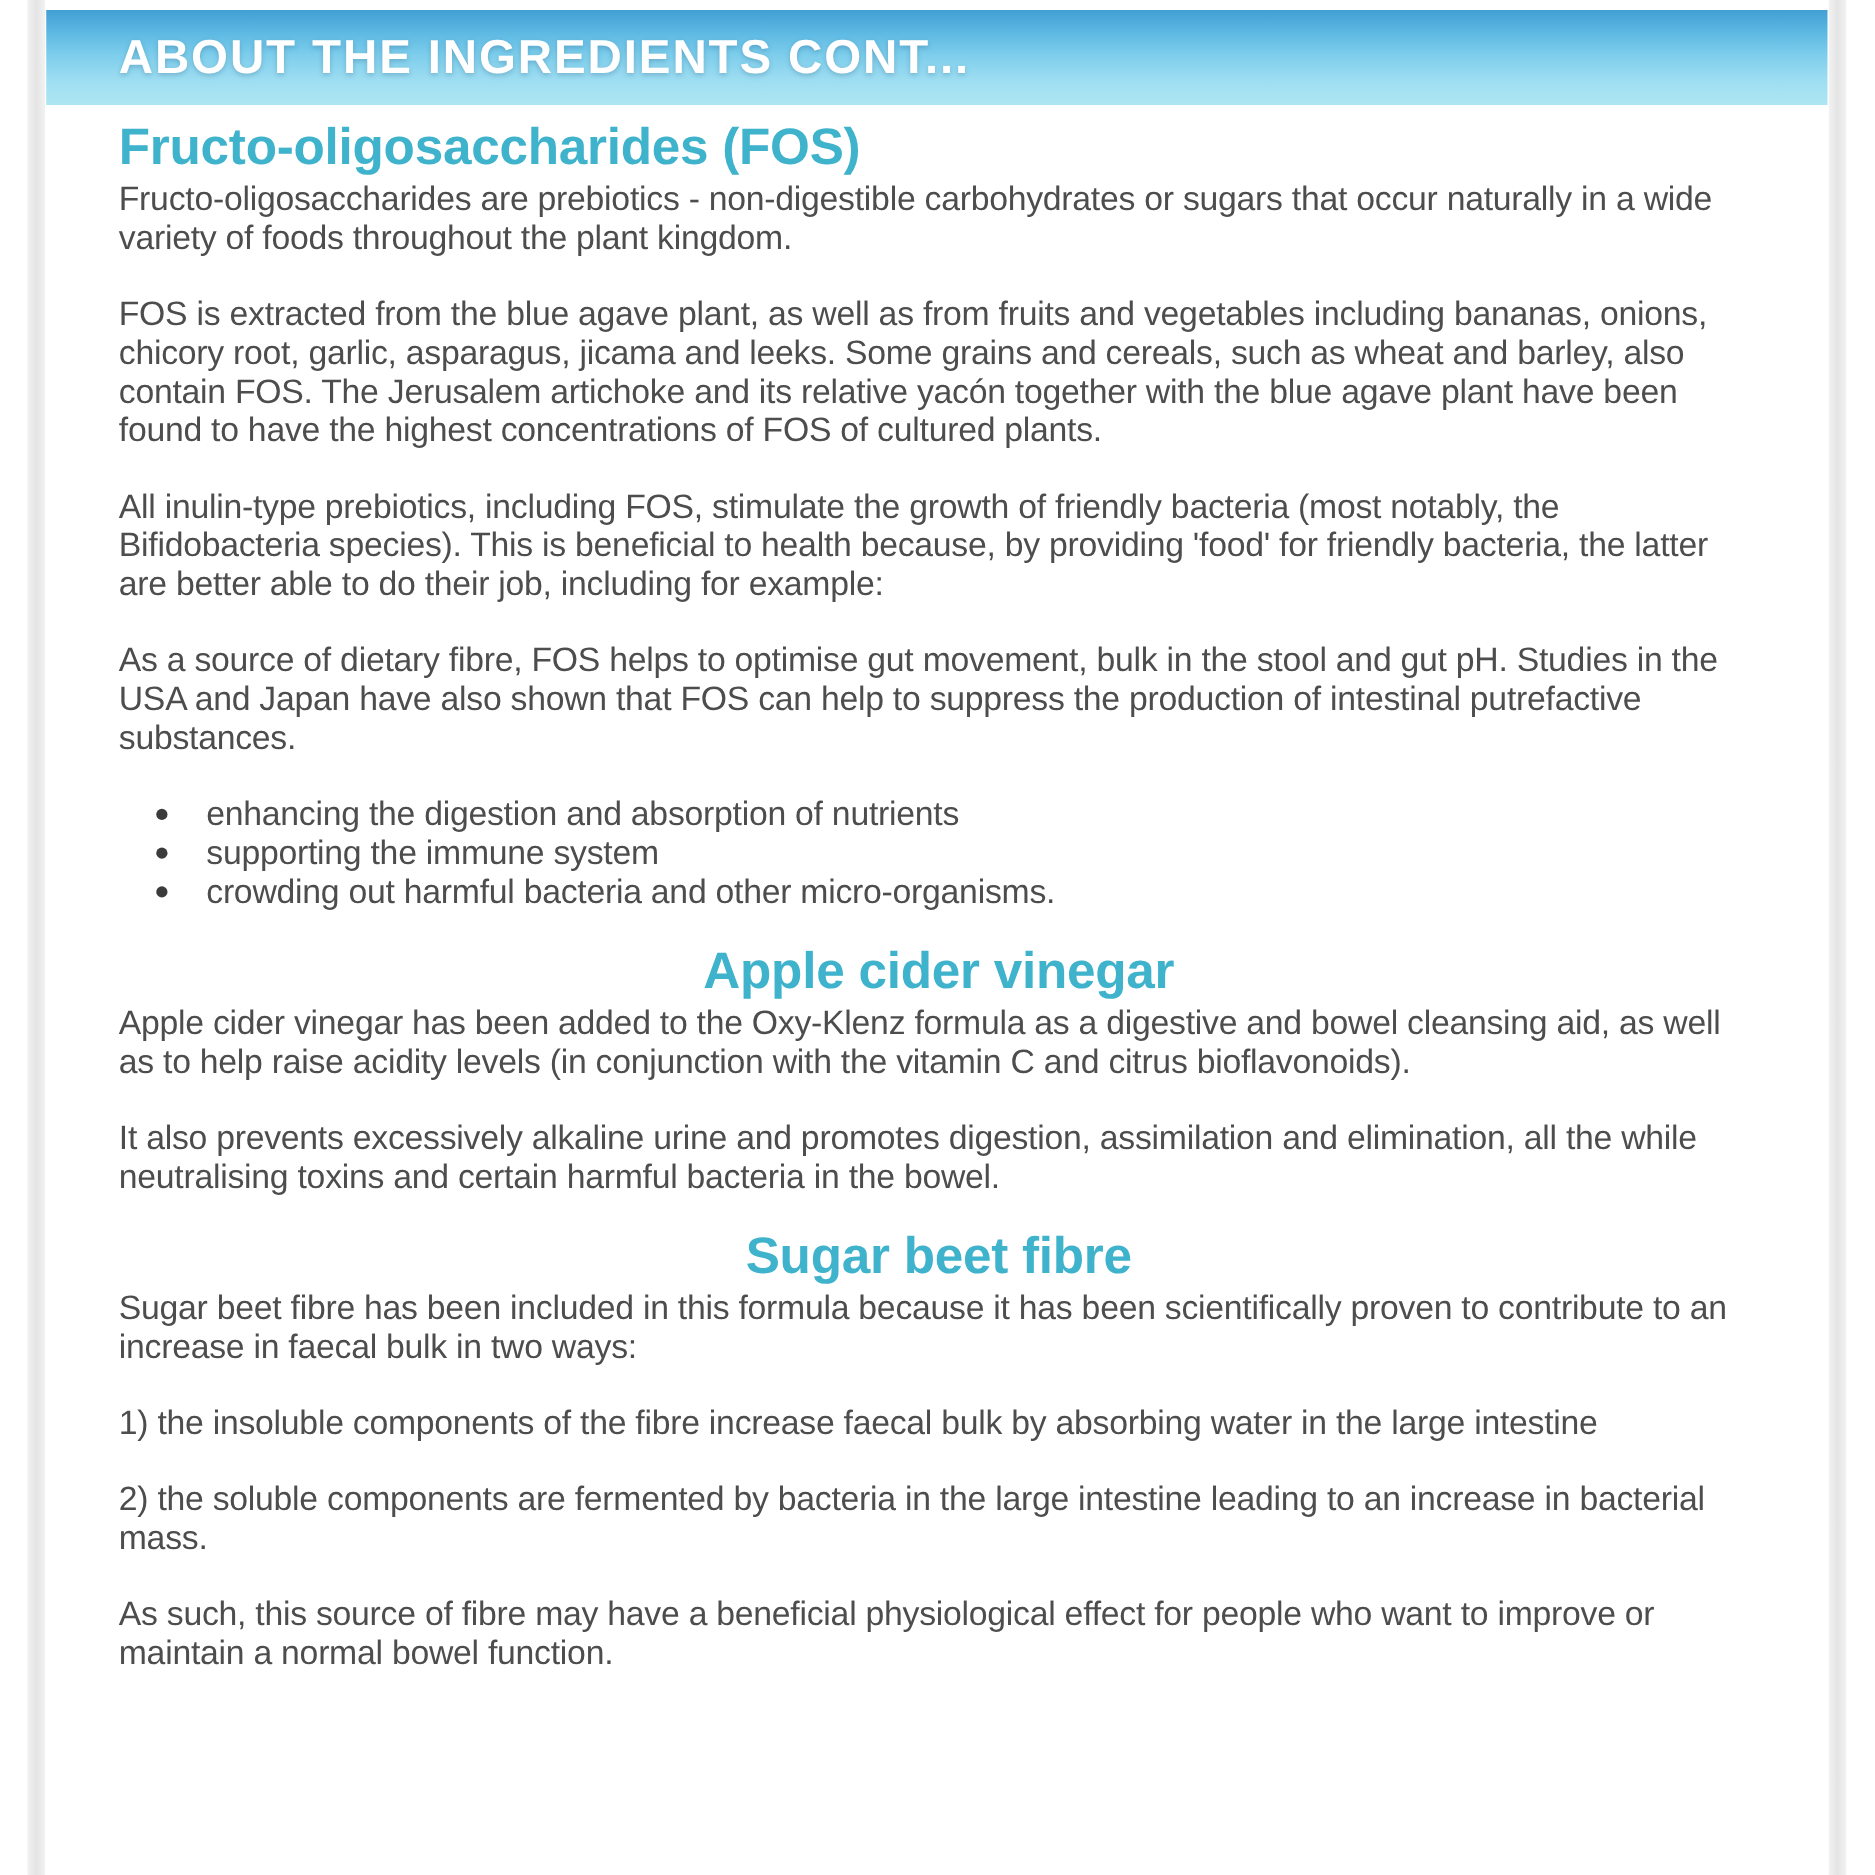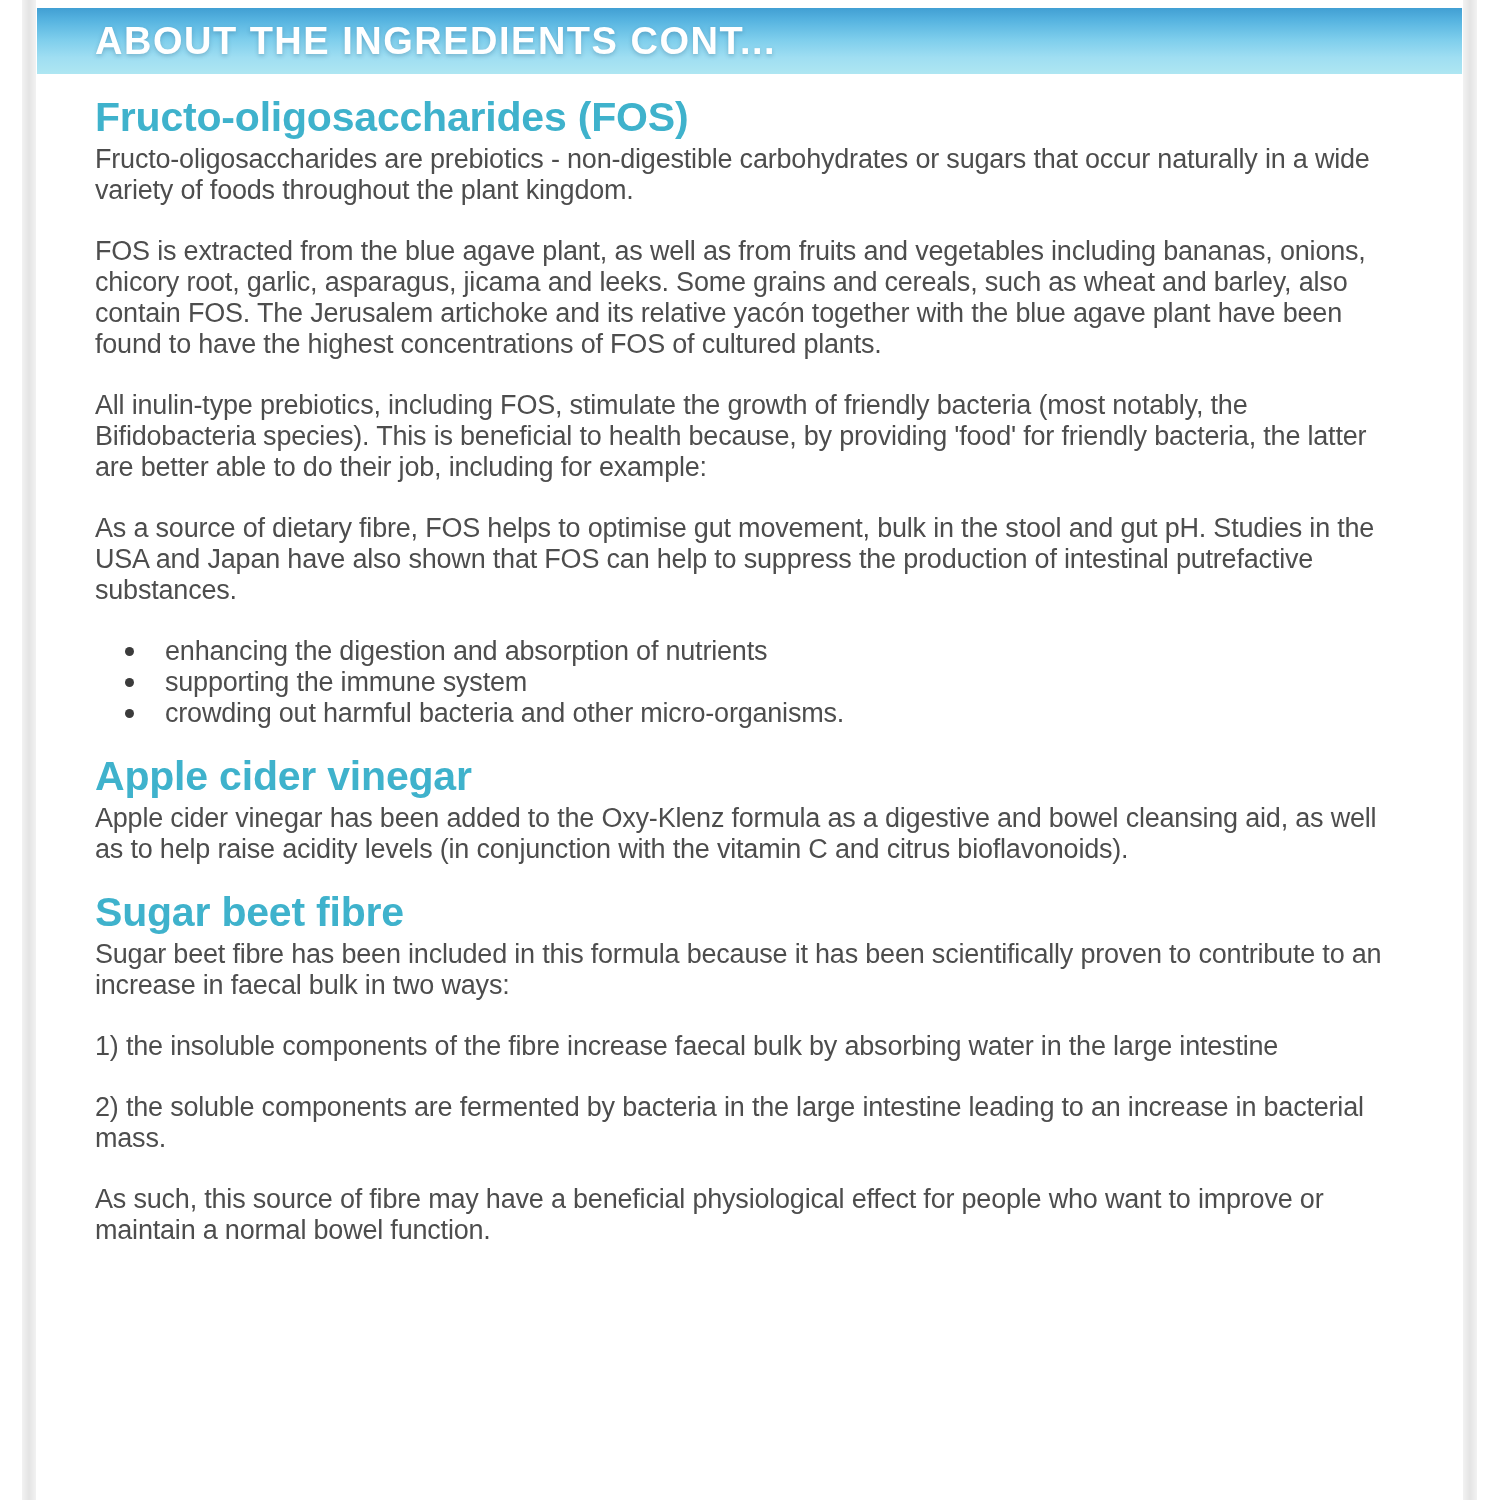--- a/index.html
+++ b/index.html
@@ -23,21 +23,21 @@
     background: linear-gradient(90deg, #f2f2f2, #e4e4e4, #f2f2f2);
   }
   .edge-strip.left  { left: 22px; }
   .edge-strip.right { right: 23px; }
 
   .header-bar {
     position: absolute;
     left: 37px;
     top: 8px;
     width: 1425px;
-    height: 66px;
+    height: 76px;
     background: linear-gradient(180deg,
       #419fd3 0%,
       #58b5e1 20%,
       #7eceec 48%,
       #9fdef2 75%,
       #aee6f2 100%);
     display: flex;
     align-items: center;
   }
   .header-title {
@@ -62,20 +62,21 @@
   }
   .section-heading {
     color: #3fb2cc;
     font-size: 41px;
     line-height: 34px;
     font-weight: bold;
     margin: 0 0 10px 0;
   }
   .section + .section .section-heading {
     margin-top: 5px;
+    text-align: center;
   }
   .content p {
     margin: 0 0 30px 0;
   }
   .bullet-list {
     list-style: none;
     margin: 0 0 30px 0;
     padding: 0;
   }
   .bullet-list li {
@@ -125,20 +126,21 @@
         <li>
           <span class="bullet-dot"></span>
           <span>crowding out harmful bacteria and other micro-organisms.</span>
         </li>
       </ul>
     </div>
 
     <div class="section">
       <div class="section-heading">Apple cider vinegar</div>
       <p>Apple cider vinegar has been added to the Oxy-Klenz formula as a digestive and bowel cleansing aid, as well as to help raise acidity levels (in conjunction with the vitamin C and citrus bioflavonoids).</p>
+      <p>It also prevents excessively alkaline urine and promotes digestion, assimilation and elimination, all the while neutralising toxins and certain harmful bacteria in the bowel.</p>
     </div>
 
     <div class="section">
       <div class="section-heading">Sugar beet fibre</div>
       <p>Sugar beet fibre has been included in this formula because it has been scientifically proven to contribute to an increase in faecal bulk in two ways:</p>
       <p>1) the insoluble components of the fibre increase faecal bulk by absorbing water in the large intestine</p>
       <p>2) the soluble components are fermented by bacteria in the large intestine leading to an increase in bacterial mass.</p>
       <p>As such, this source of fibre may have a beneficial physiological effect for people who want to improve or maintain a normal bowel function.</p>
     </div>
 

